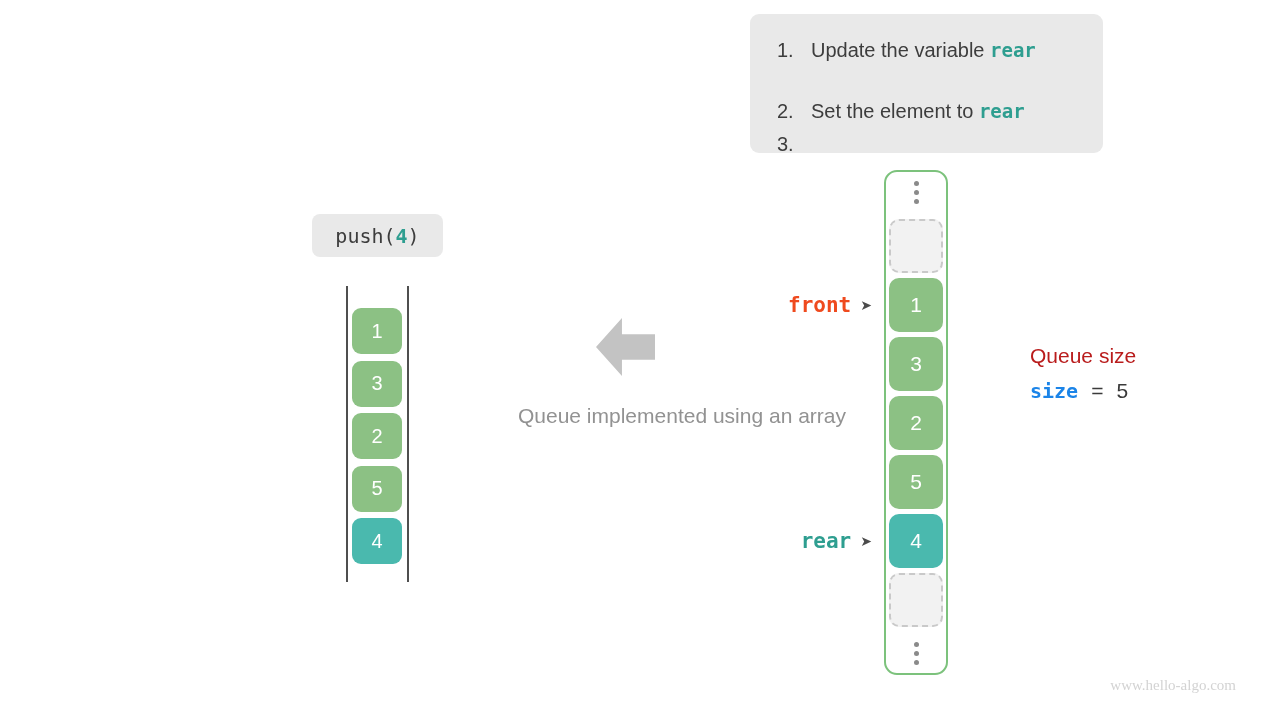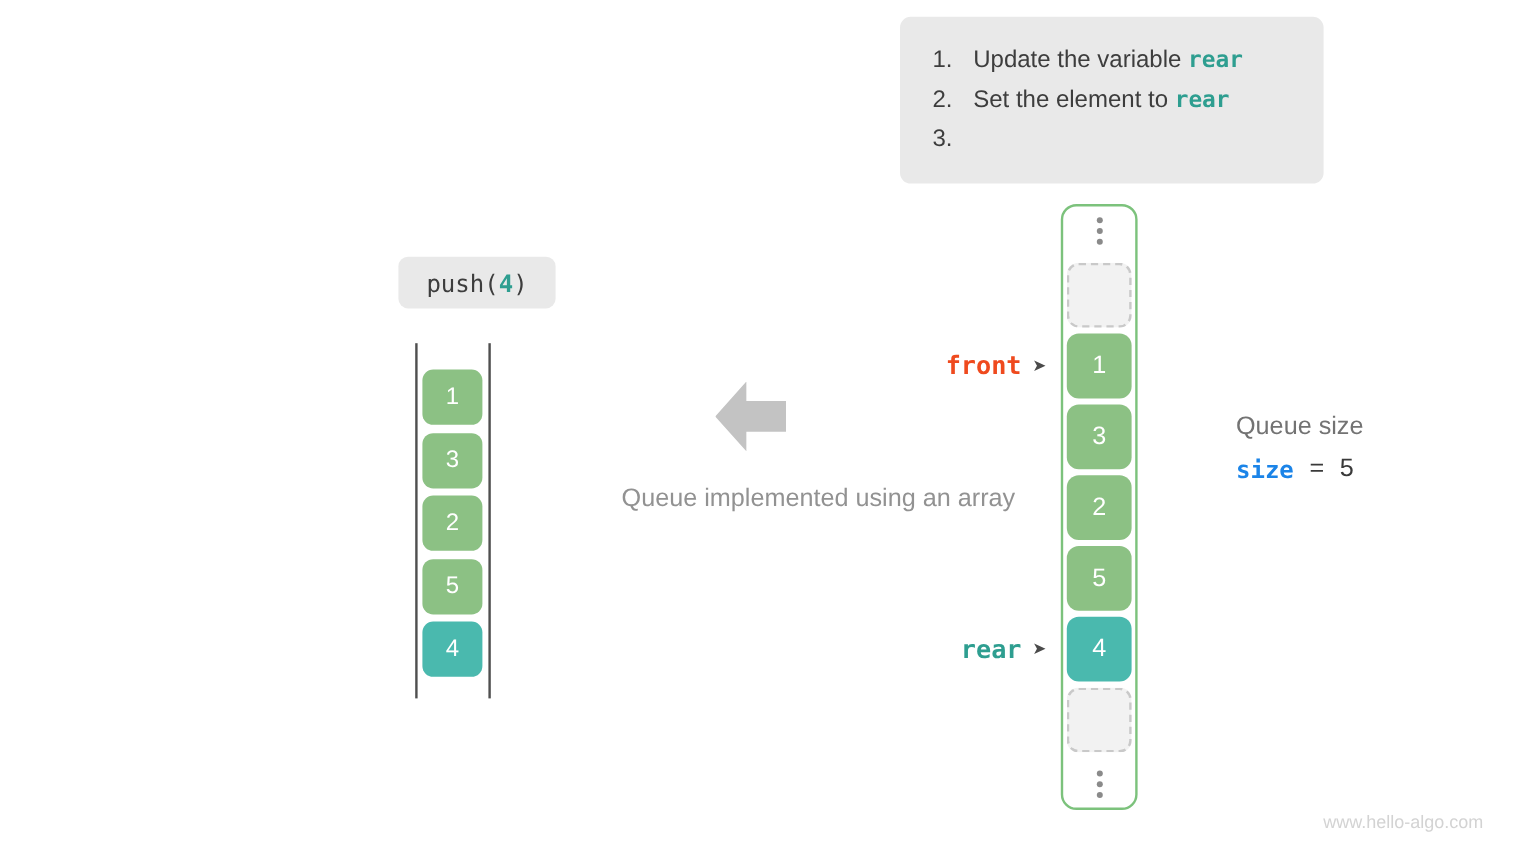--- a/index.html
+++ b/index.html
@@ -23,21 +23,21 @@
     border-radius: 9px;
     display: flex;
     flex-direction: column;
     justify-content: center;
     gap: 10px;
     padding-left: 27px;
     font-size: 20px;
   }
   .inst-row { display: flex; align-items: baseline; }
   .inst-num { width: 34px; flex: none; }
-  .inst-body { white-space: pre-wrap; }
+  .inst-body { white-space: pre-wrap; margin-top: 28px; }
   .code {
     font-family: "DejaVu Sans Mono", "Liberation Mono", monospace;
     font-weight: bold;
     font-size: 19px;
   }
   .code.code-teal  { color: var(--code-teal); }
   .code.code-blue  { color: var(--code-blue); }
 
   
   .push-op {
@@ -45,21 +45,20 @@
     left: 312px; top: 214px;
     width: 131px; height: 43px;
     background: #e9e9e9;
     border-radius: 8px;
     display: flex;
     align-items: center;
     justify-content: center;
     font-family: "DejaVu Sans Mono", "Liberation Mono", monospace;
     font-size: 20px;
     color: #3d3d3d;
-    margin-left: 20px;
   }
   .push-op .arg { font-weight: bold; color: var(--code-teal); }
 
   
   .wall {
     position: absolute;
     top: 286px;
     width: 2px; height: 296px;
     background: #4f4f4f;
   }
@@ -146,21 +145,21 @@
     font-family: "DejaVu Sans Mono", "Liberation Mono", monospace;
     font-weight: bold;
     font-size: 21px;
   }
   .pointer.front .ptr-word { color: var(--front-orange); text-align: right; }
   .pointer.rear  .ptr-word { color: var(--code-teal); }
   .ptr-arrow { color: #4b4b4b; font-size: 14px; font-family: "DejaVu Sans", sans-serif; }
 
   
   .queue-size { position: absolute; left: 1030px; top: 344px; }
-  .qs-title { font-size: 21px; color: #737373; }
+  .qs-title { font-size: 21px; color: #b91c1c; }
   .qs-line { margin-top: 11px; display: flex; align-items: center; gap: 13px; font-size: 21px; color: #3a3a3a; }
   .qs-var {
     font-family: "DejaVu Sans Mono", "Liberation Mono", monospace;
     font-weight: bold;
     color: var(--code-blue);
     font-size: 20px;
   }
 
   
   .step-badge {
@@ -174,21 +173,21 @@
     font-family: "DejaVu Sans Mono", "Liberation Mono", monospace;
     font-weight: bold;
     font-size: 22px;
     color: #8f8f8f;
   }
 
   
   .watermark {
     position: absolute;
     right: 44px; top: 677px;
-    font-family: Liberation Sans, sans-serif;
+    font-family: Liberation Serif, serif;
     font-size: 15px;
     color: #d3d3d3;
   }
 </style>
 </head>
 <body>
 
 <div class="canvas">
 
   <div class="instructions">

